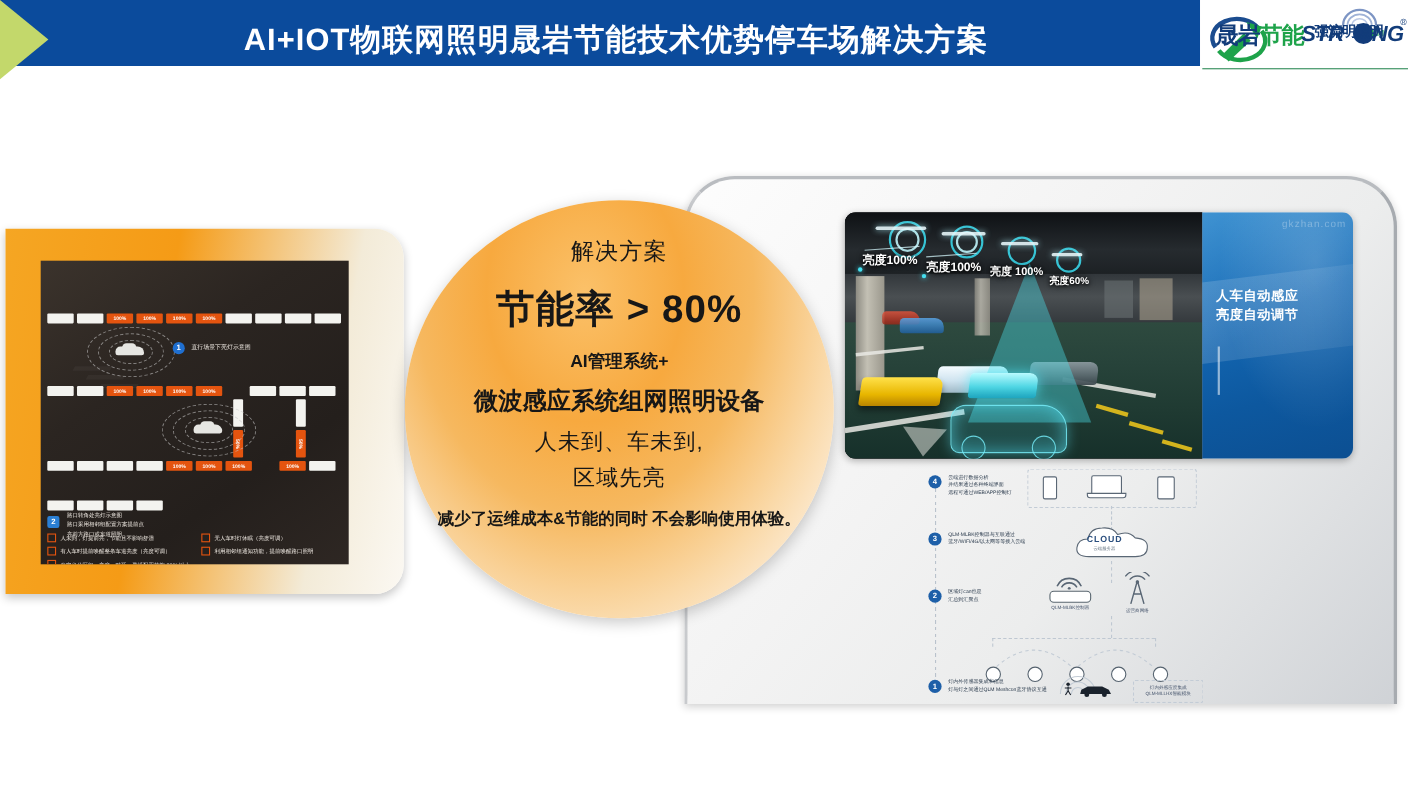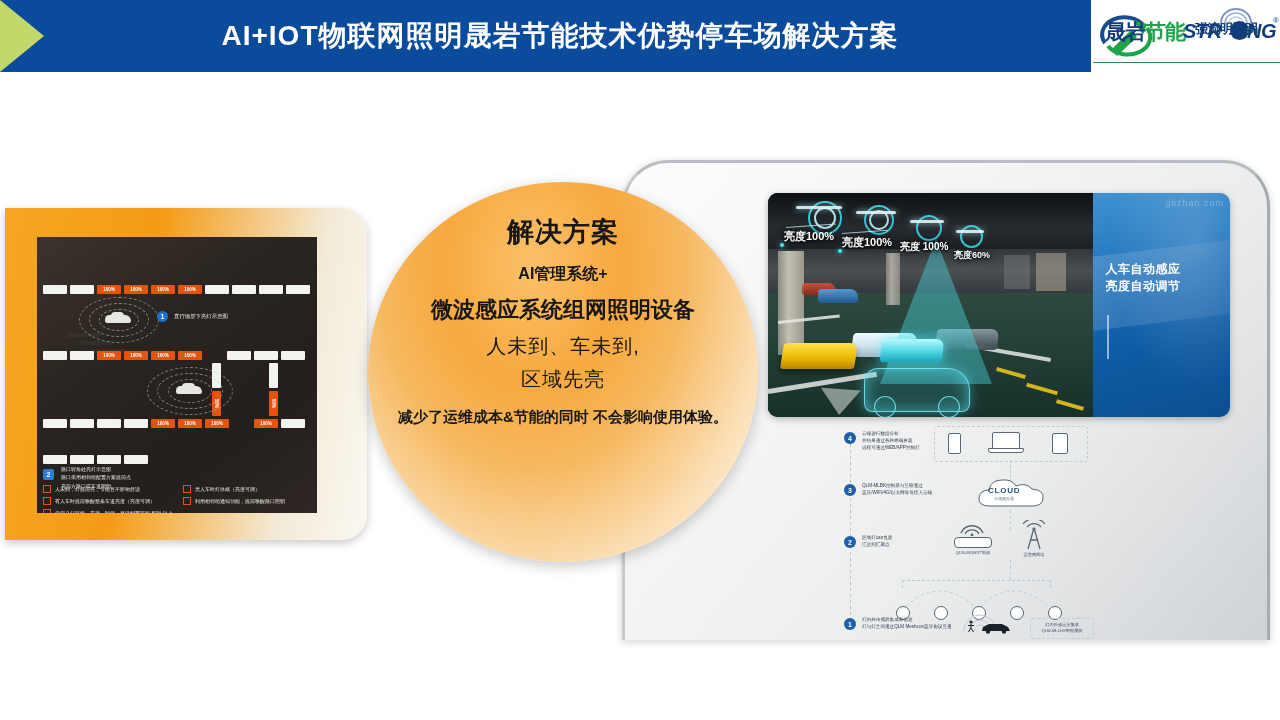--- a/index.html
+++ b/index.html
@@ -3,21 +3,21 @@
 <meta charset="utf-8">
 <style>
   html,body{margin:0;padding:0;}
   body{
     width:1280px;height:720px;overflow:hidden;background:#ffffff;
     font-family:"Liberation Sans","DejaVu Sans",sans-serif;
   }
   .slide{position:relative;width:1280px;height:720px;background:#fff;overflow:hidden;}
 
   
-  .header-bar{position:absolute;left:0;top:0;width:1091px;height:72px;background:#0B4B9C;}
+  .header-bar{position:absolute;left:0;top:0;width:1091px;height:60px;background:#0B4B9C;}
   .header-chevron{
     position:absolute;left:0;top:0;width:0;height:0;
     border-top:36px solid transparent;border-bottom:36px solid transparent;
     border-left:44px solid #C3D86B;
   }
   .header-title{
     position:absolute;left:60px;top:0;width:1000px;height:72px;
     display:flex;align-items:center;justify-content:center;
     color:#ffffff;font-size:28px;font-weight:bold;letter-spacing:1px;
     white-space:nowrap;
@@ -198,21 +198,21 @@
   .legend-box{width:6px;height:6px;border:1px solid #E4540F;flex:0 0 auto;}
 
   
   .oval{
     position:absolute;left:368px;top:182px;width:390px;height:380px;border-radius:50%;
     background:radial-gradient(ellipse at 42% 22%, #FBC169 0%, #F7A93F 28%, #F6B85F 48%, #FAD9A8 70%, #FDF1E2 88%, #FFFBF6 100%);
     box-shadow:0 4px 14px rgba(0,0,0,.22);
     display:flex;flex-direction:column;align-items:center;justify-content:flex-start;
     padding-top:32px;box-sizing:border-box;color:#171717;text-align:center;
   }
-  .ov-title{font-size:27px;font-weight:bold;letter-spacing:1px;}
+  .ov-title{font-size:21px;font-weight:normal;letter-spacing:1px;}
   .ov-big{font-size:35px;font-weight:bold;margin-top:16px;letter-spacing:1px;}
   .ov-l1{font-size:16px;font-weight:bold;margin-top:14px;}
   .ov-l2{font-size:22px;font-weight:bold;margin-top:10px;}
   .ov-l3{font-size:20px;margin-top:8px;letter-spacing:1px;}
   .ov-l4{font-size:20px;margin-top:6px;letter-spacing:1px;}
   .ov-l5{font-size:15px;font-weight:bold;margin-top:12px;line-height:1.55;}
 </style>
 </head>
 <body>
 
@@ -476,20 +476,21 @@
       </div>
       <div class="legend-row" style="left:6px;top:272px;">
         <span class="legend-box"></span>
         <span>自定义分区组、亮度、时延，灵活配置节能 80% 以上</span>
       </div>
     </div>
   </div>
 
   <div class="oval">
     <div class="ov-title">解决方案</div>
+    <div class="ov-big">节能率 &gt; 80%</div>
     <div class="ov-l1">AI管理系统+</div>
     <div class="ov-l2">微波感应系统组网照明设备</div>
     <div class="ov-l3">人未到、车未到,</div>
     <div class="ov-l4">区域先亮</div>
     <div class="ov-l5">减少了运维成本&amp;节能的同时
 不会影响使用体验。</div>
   </div>
 
 </div>
 

